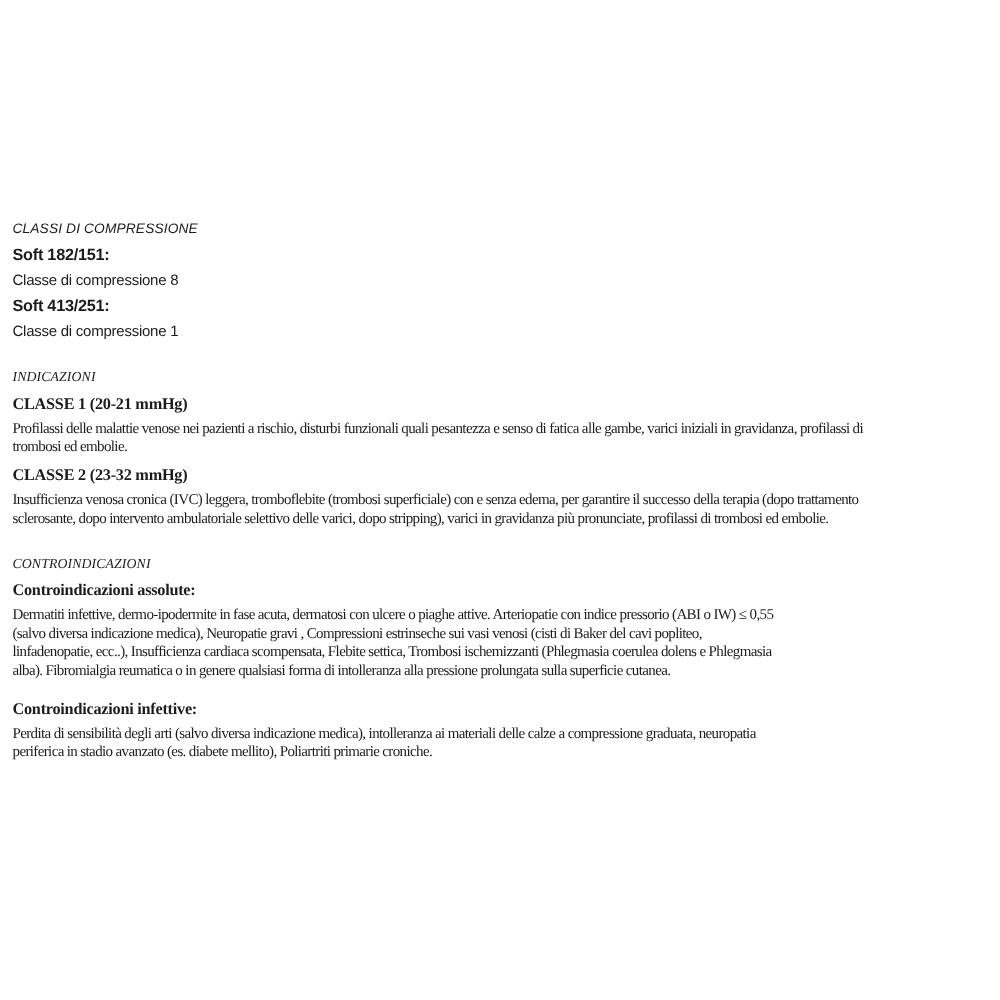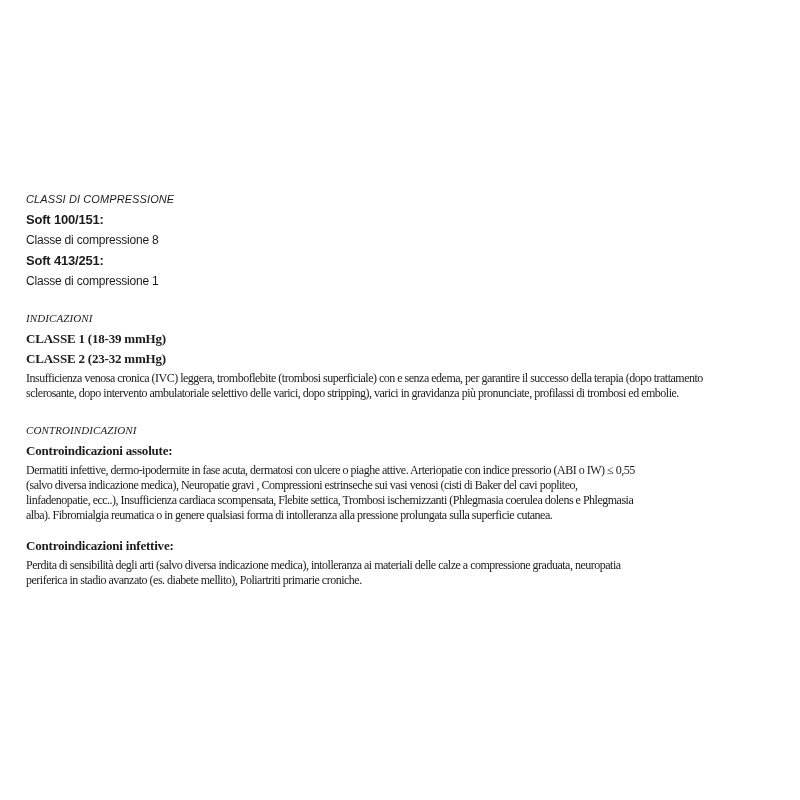--- a/index.html
+++ b/index.html
@@ -12,21 +12,21 @@
     font-family: "Liberation Sans", sans-serif;
     color: #1c1c1c;
     overflow: hidden;
   }
   .doc {
     position: absolute;
     top: 177px;
     left: 10px;
     width: 790px;
   }
-  .sec { margin: 16px; }
+  .sec { margin: 0; }
   .sec + .sec { margin-top: 23px; font-family: Liberation Serif, serif; }
   .sec-heading {
     font-style: italic;
     font-weight: 400;
     font-size: 11px;
     letter-spacing: 0.1px;
     line-height: 13px;
     margin: 0 0 6px 0;
   }
   .entry { margin: 0; }
@@ -53,33 +53,35 @@
   .entry.mt-lg { margin-top: 15px; }
 </style>
 </head>
 <body>
 
 <div class="doc">
 
   <section class="sec">
     <h3 class="sec-heading">CLASSI DI COMPRESSIONE</h3>
     <div class="entry">
-      <p class="entry-label">Soft 100/151:</p>
+      <p class="entry-label">Soft 182/151:</p>
       <p class="entry-text">Classe di compressione 8</p>
     </div>
     <div class="entry">
       <p class="entry-label">Soft 413/251:</p>
       <p class="entry-text">Classe di compressione 1</p>
     </div>
   </section>
 
   <section class="sec">
     <h3 class="sec-heading">INDICAZIONI</h3>
     <div class="entry">
-      <p class="entry-label">CLASSE 1 (18-39 mmHg)</p>
+      <p class="entry-label">CLASSE 1 (20-21 mmHg)</p>
+      <p class="entry-text para">Profilassi delle malattie venose nei pazienti a rischio, disturbi funzionali quali pesantezza e senso di fatica alle gambe, varici iniziali in gravidanza, profilassi di
+trombosi ed embolie.</p>
     </div>
     <div class="entry">
       <p class="entry-label">CLASSE 2 (23-32 mmHg)</p>
       <p class="entry-text para">Insufficienza venosa cronica (IVC) leggera, tromboflebite (trombosi superficiale) con e senza edema, per garantire il successo della terapia (dopo trattamento
 sclerosante, dopo intervento ambulatoriale selettivo delle varici, dopo stripping), varici in gravidanza più pronunciate, profilassi di trombosi ed embolie.</p>
     </div>
   </section>
 
   <section class="sec">
     <h3 class="sec-heading">CONTROINDICAZIONI</h3>

